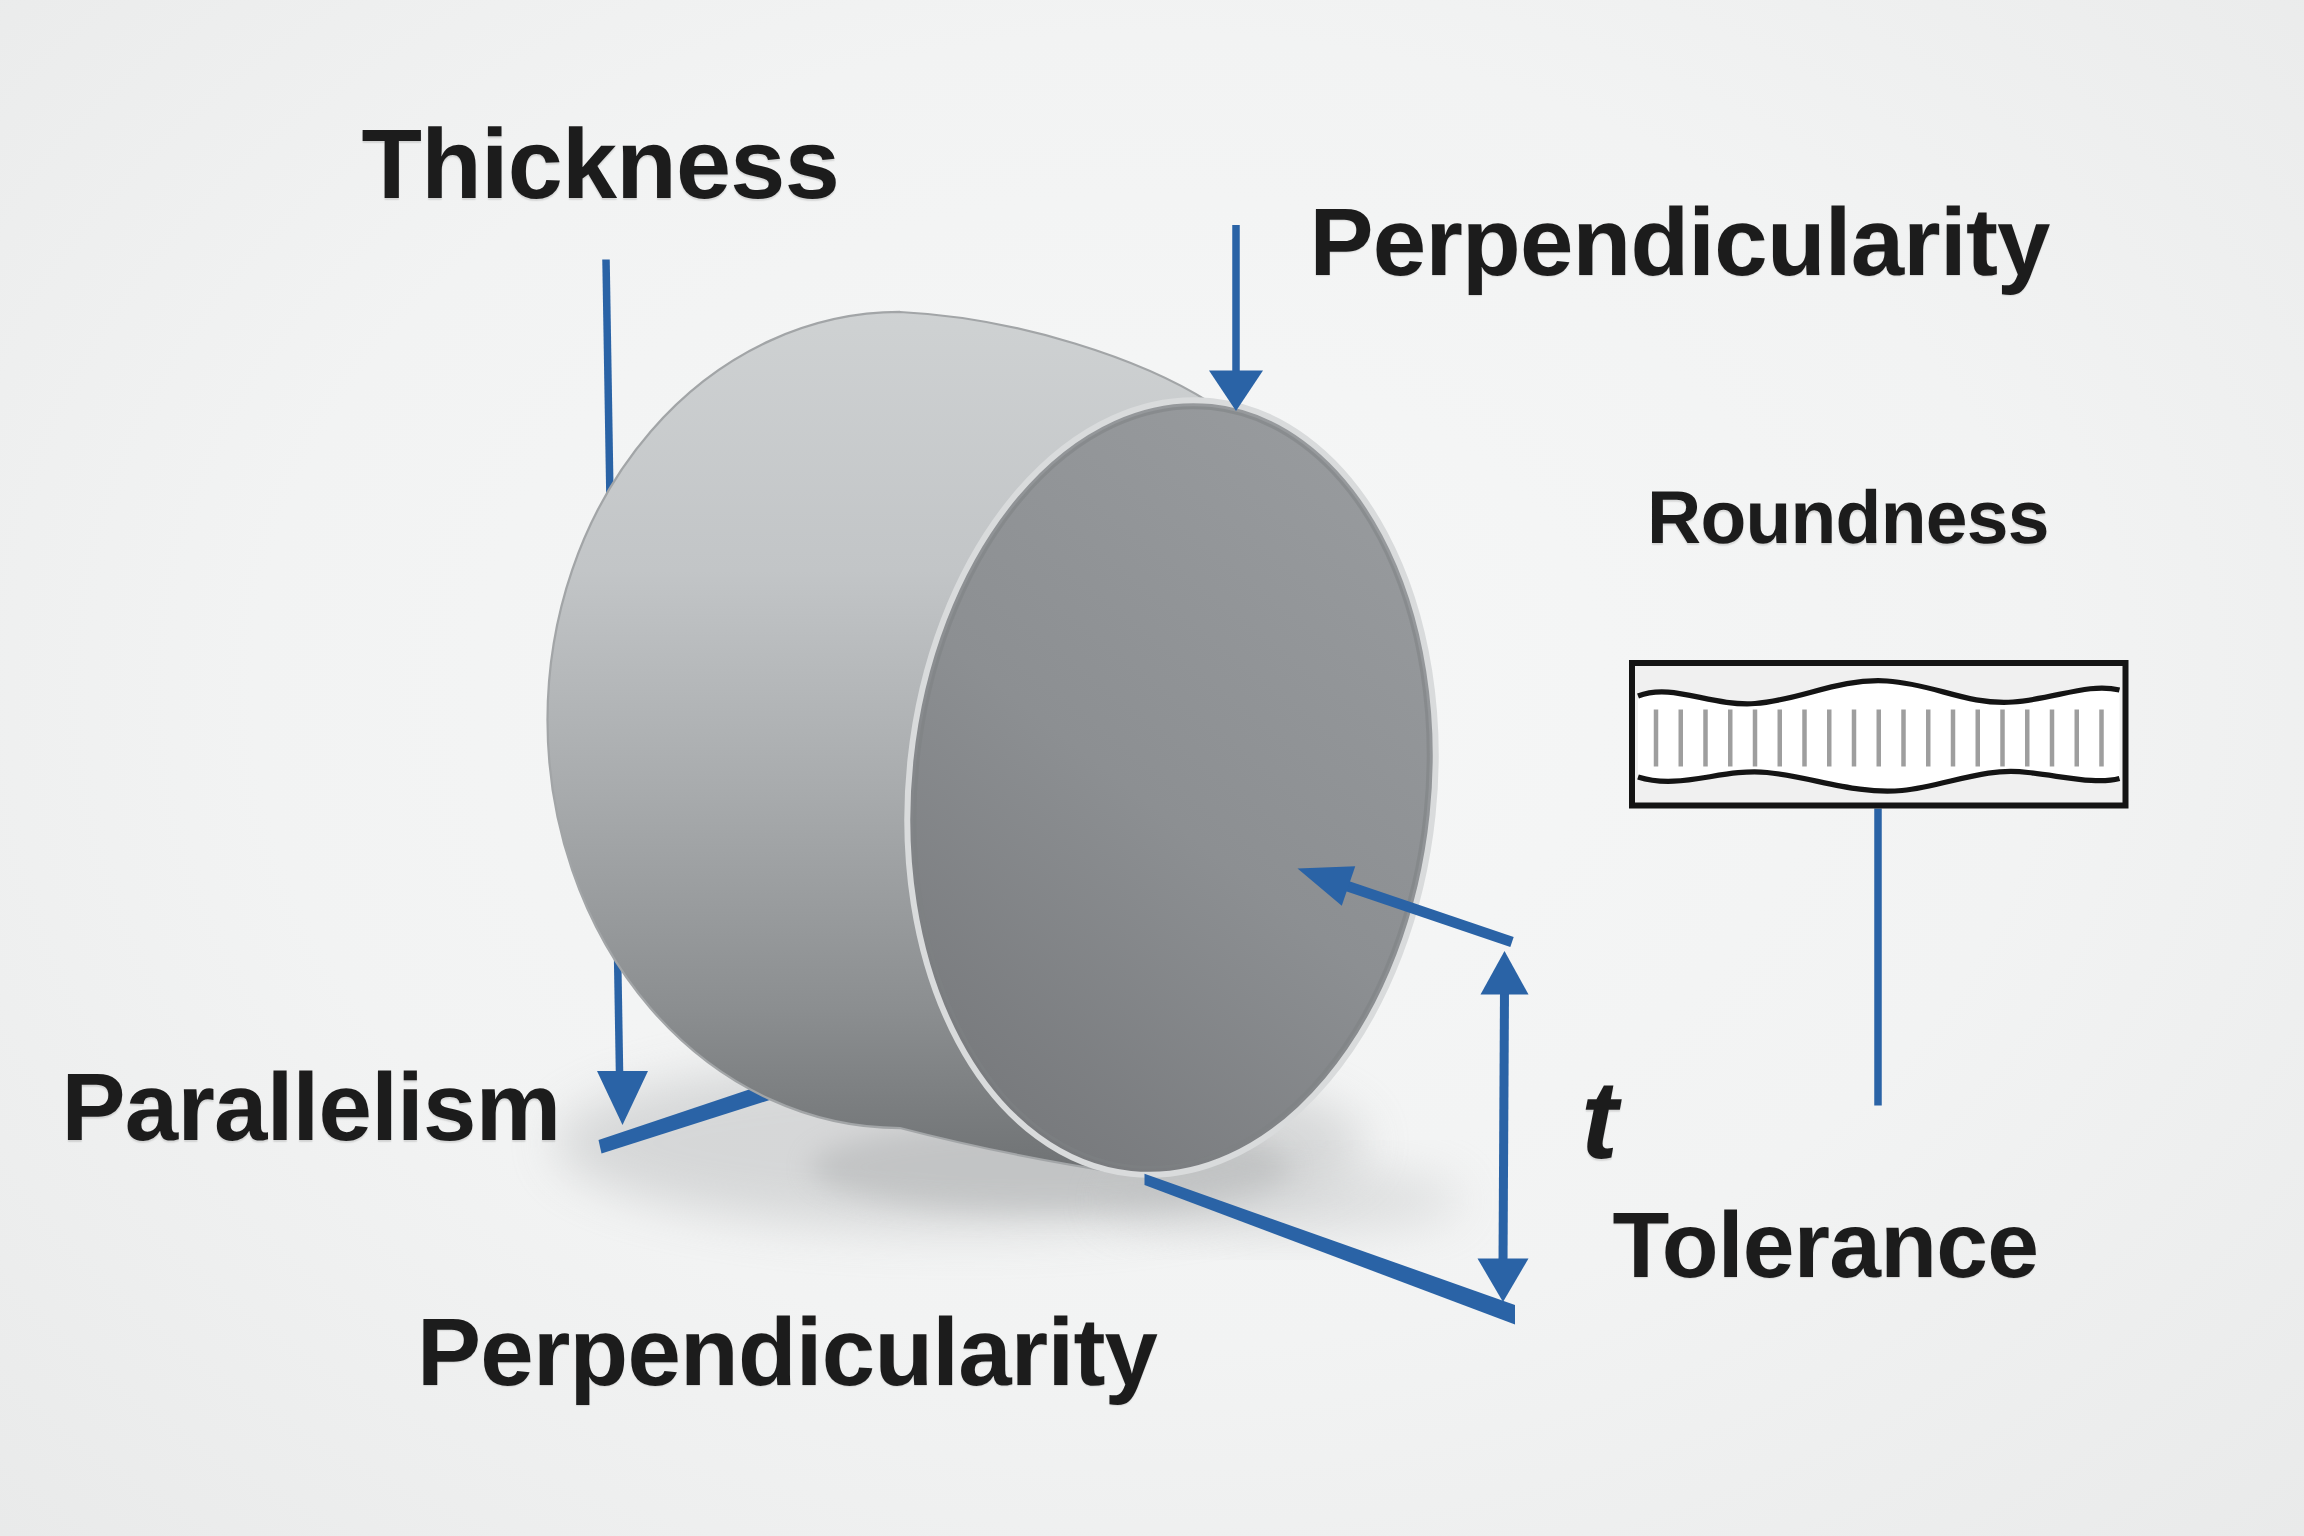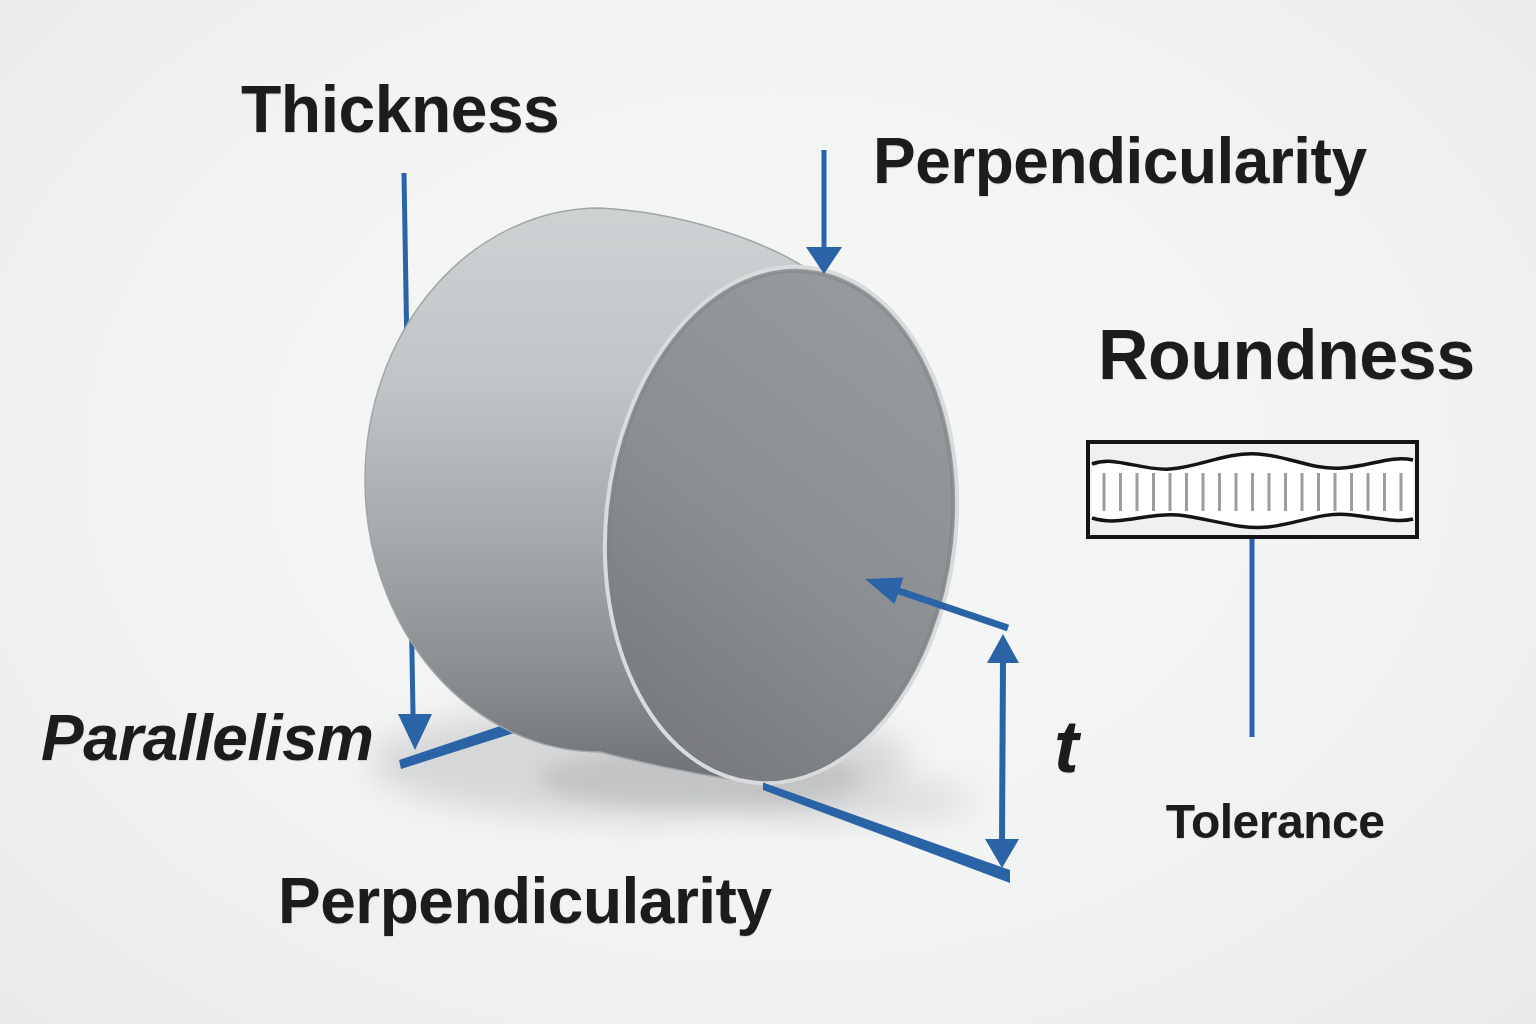--- a/index.html
+++ b/index.html
@@ -15,24 +15,24 @@
     position:absolute;
     color:var(--text-color,#1c1c1c);
     font-weight:bold;
     letter-spacing:-0.5px;
     white-space:nowrap;
     line-height:1.0;
     text-shadow:0 1px 1px rgba(0,0,0,0.12);
   }
   #thickness-label{left:241px;top:76px;font-size:66px;}
   #perp-top-label{left:873px;top:129px;font-size:64px;}
-  #roundness-label{left:1098px;top:320px;font-size:70px;}
-  #parallelism-label{left:41px;top:706px;font-size:64px;font-style:italic;}
+  #roundness-label{left:1098px;top:320px;font-size:50px;}
+  #parallelism-label{left:41px;top:706px;font-size:64px;}
   #perp-bottom-label{left:278px;top:869px;font-size:64px;}
-  #tolerance-band-label{left:1075px;top:792px;width:400px;text-align:center;font-size:48px;line-height:1.26;}
+  #tolerance-band-label{left:1075px;top:792px;width:400px;font-size:62px;line-height:1.26;}
   #t-label{left:1042px;top:710px;width:48px;text-align:center;font-size:74px;font-style:italic;}
   .accent-fill{fill:var(--accent,#2a63a6);}
   .accent-stroke{stroke:var(--accent,#2a63a6);fill:none;}
 </style>
 </head>
 <body>
 
 <div id="stage">
 
   <svg id="scene" width="1536" height="1024" viewBox="0 0 1536 1024">

